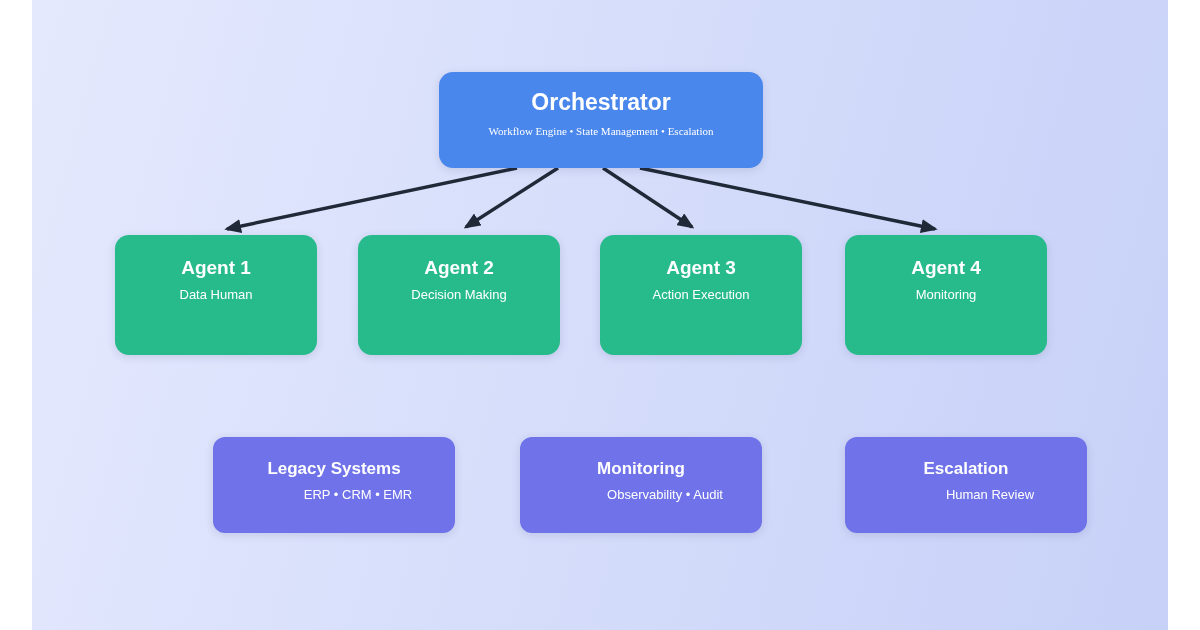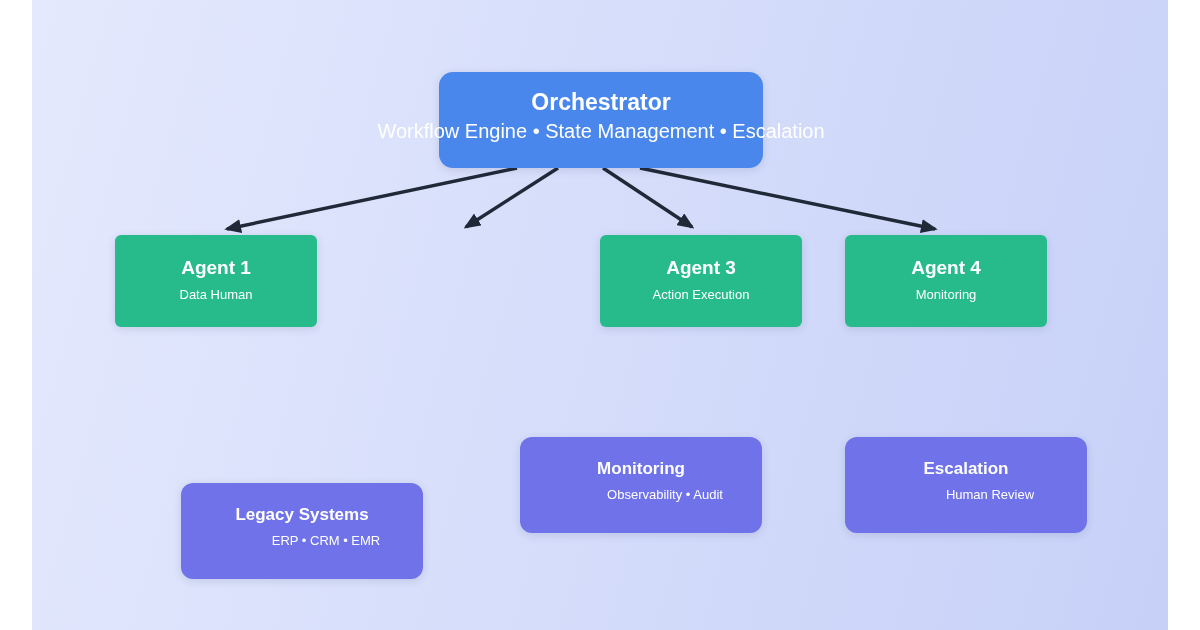--- a/index.html
+++ b/index.html
@@ -63,29 +63,30 @@
     background: var(--orchestrator, #4a87ec);
     border-radius: 14px;
     padding-top: 17px;
   }
   .orchestrator .node-title {
     font-size: 23px;
     line-height: 26px;
     margin-bottom: 8px;
   }
   .orchestrator .node-sub {
-    font-size: 20px;
+    font-size: 11px;
     line-height: 17px;
+    font-family: Liberation Serif, serif;
   }
   .agent {
     top: 235px;
     width: 202px;
-    height: 92px;
+    height: 120px;
     background: var(--agent, #27bb8b);
-    border-radius: 6px;
+    border-radius: 14px;
     padding-top: 21px;
   }
   .agent .node-title {
     font-size: 19px;
     line-height: 23px;
     margin-bottom: 8px;
   }
   .agent .node-sub {
     font-size: 13px;
     line-height: 16px;
@@ -105,21 +106,21 @@
   .system .node-title {
     font-size: 17px;
     line-height: 21px;
     margin-bottom: 8px;
   }
   .system .node-sub {
     font-size: 13px;
     line-height: 16px;
     padding-left: 48px;
   }
-  .system-0 { left: 149px; margin-top: 46px; }
+  .system-0 { left: 181px; }
   .system-1 { left: 488px; }
   .system-2 { left: 813px; text-align: right; }
 </style>
 </head>
 <body>
 
 <div class="page">
   <div class="canvas">
 
     <svg class="arrows" viewBox="0 0 1136 630" xmlns="http://www.w3.org/2000/svg">
@@ -136,20 +137,24 @@
 
     <div class="node orchestrator">
       <div class="node-title">Orchestrator</div>
       <div class="node-sub">Workflow Engine • State Management • Escalation</div>
     </div>
 
     <div class="node agent agent-0">
       <div class="node-title">Agent 1</div>
       <div class="node-sub">Data Human</div>
     </div>
+    <div class="node agent agent-1">
+      <div class="node-title">Agent 2</div>
+      <div class="node-sub">Decision Making</div>
+    </div>
     <div class="node agent agent-2">
       <div class="node-title">Agent 3</div>
       <div class="node-sub">Action Execution</div>
     </div>
     <div class="node agent agent-3">
       <div class="node-title">Agent 4</div>
       <div class="node-sub">Monitoring</div>
     </div>
 
     <div class="node system system-0">

